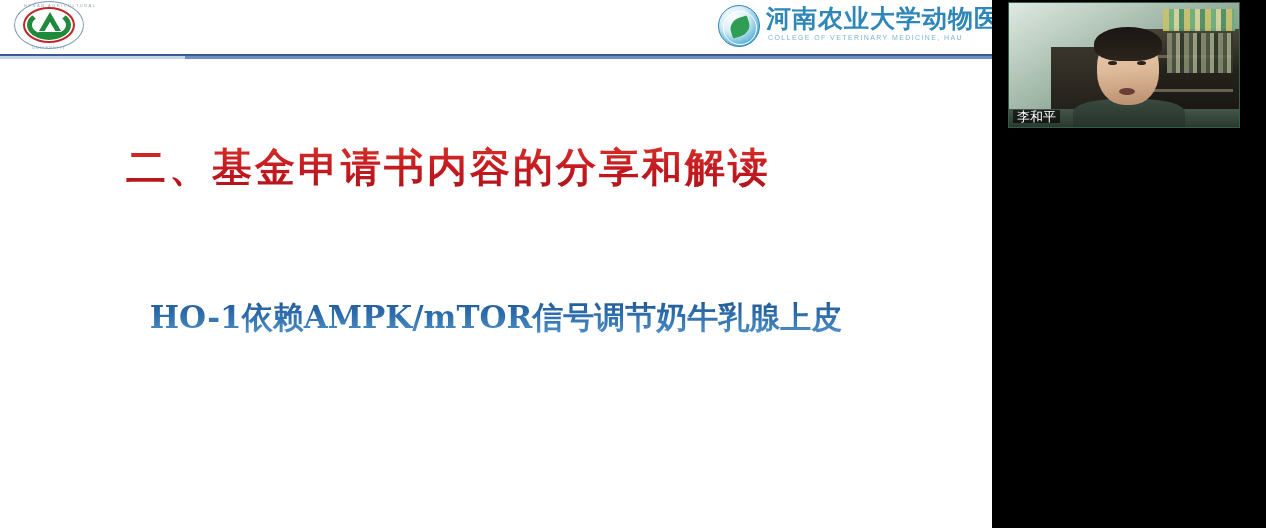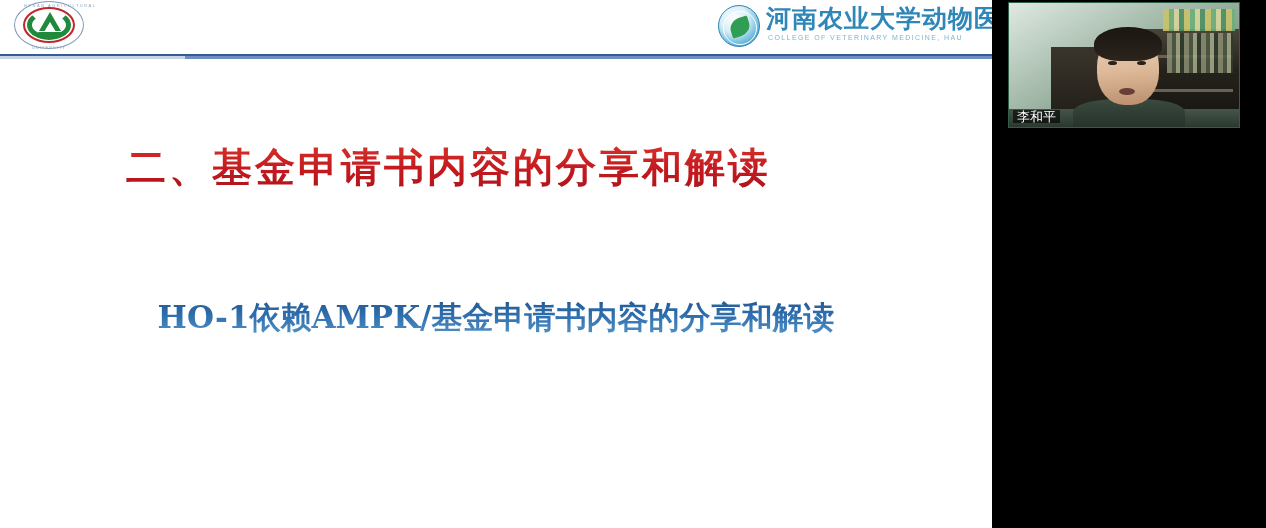--- a/index.html
+++ b/index.html
@@ -417,21 +417,21 @@
       </div>
 
       <div class="rule-soft"></div>
       <div class="rule-thin"></div>
       <div class="rule-thick"></div>
     </div>
 
     <div class="slide-title">二、基金申请书内容的分享和解读</div>
 
     <div class="subtitle-block">
-      <div class="subtitle-line">HO-1依赖AMPK/基金申请书内容的分享和解读</div>
+      <div class="subtitle-line">HO-1依赖AMPK/mTOR信号调节奶牛乳腺上皮</div>
     </div>
 
   </div>
 
   <div id="video-panel">
     <div class="video-tile">
       <div class="vid-wall"></div>
       <div class="vid-shelf">
         <div class="vid-shelf-row" style="top:26px"></div>
         <div class="vid-shelf-row" style="top:60px"></div>

